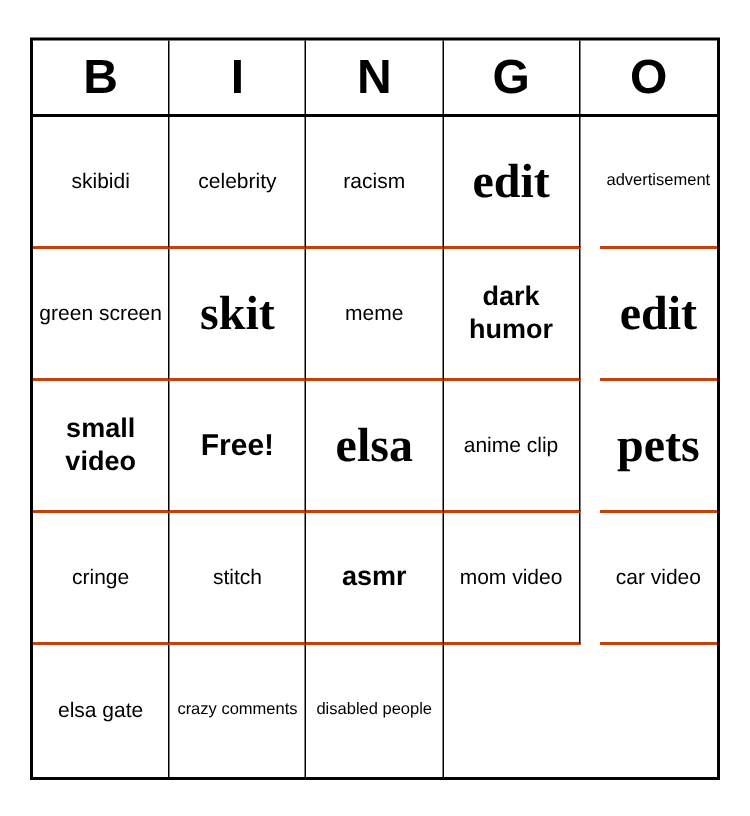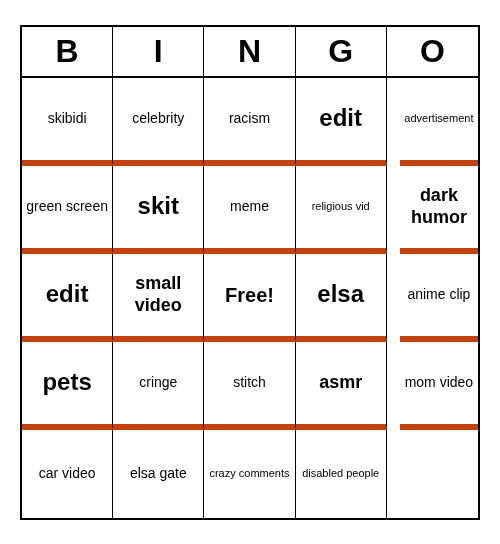--- a/index.html
+++ b/index.html
@@ -43,43 +43,44 @@
     }
 
     .bingo-grid {
       display: grid;
       grid-template-columns: repeat(5, 1fr);
       grid-template-rows: repeat(5, 1fr);
     }
 
     .bingo-cell {
       border-right: 1px solid #000;
-      border-bottom: 6px solid #c2410c;
+      border-bottom: 2px solid #c2410c;
       min-height: 88px;
       display: flex;
       align-items: center;
       justify-content: center;
       text-align: center;
       padding: 4px;
       font-size: 14px;
       line-height: 1.2;
     }
 
     .bingo-cell:nth-child(5n) {
       border-right: none;
       margin-left: 13px;
     }
 
     .bingo-cell:nth-child(n+21) {
       border-bottom: none;
     }
 
     .bingo-cell.large-text {
-      font-size: 24px;
+      font-size: 32px;
       font-weight: bold;
+      font-family: Liberation Serif, serif;
     }
 
     .bingo-cell.medium-text {
       font-size: 18px;
       font-weight: bold;
     }
 
     .bingo-cell.small-text {
       font-size: 11px;
     }
@@ -102,21 +103,20 @@
     </div>
   <div class="bingo-grid">
   <div class="bingo-cell">skibidi</div>
       <div class="bingo-cell">celebrity</div>
       <div class="bingo-cell">racism</div>
       <div class="bingo-cell large-text">edit</div>
       <div class="bingo-cell small-text">advertisement</div>
       <div class="bingo-cell">green screen</div>
       <div class="bingo-cell large-text">skit</div>
       <div class="bingo-cell">meme</div>
-      <div class="bingo-cell small-text">religious vid</div>
       <div class="bingo-cell medium-text">dark humor</div>
       <div class="bingo-cell large-text">edit</div>
       <div class="bingo-cell medium-text">small video</div>
       <div class="bingo-cell free">Free!</div>
       <div class="bingo-cell large-text">elsa</div>
       <div class="bingo-cell">anime clip</div>
       <div class="bingo-cell large-text">pets</div>
       <div class="bingo-cell">cringe</div>
       <div class="bingo-cell">stitch</div>
       <div class="bingo-cell medium-text">asmr</div>

